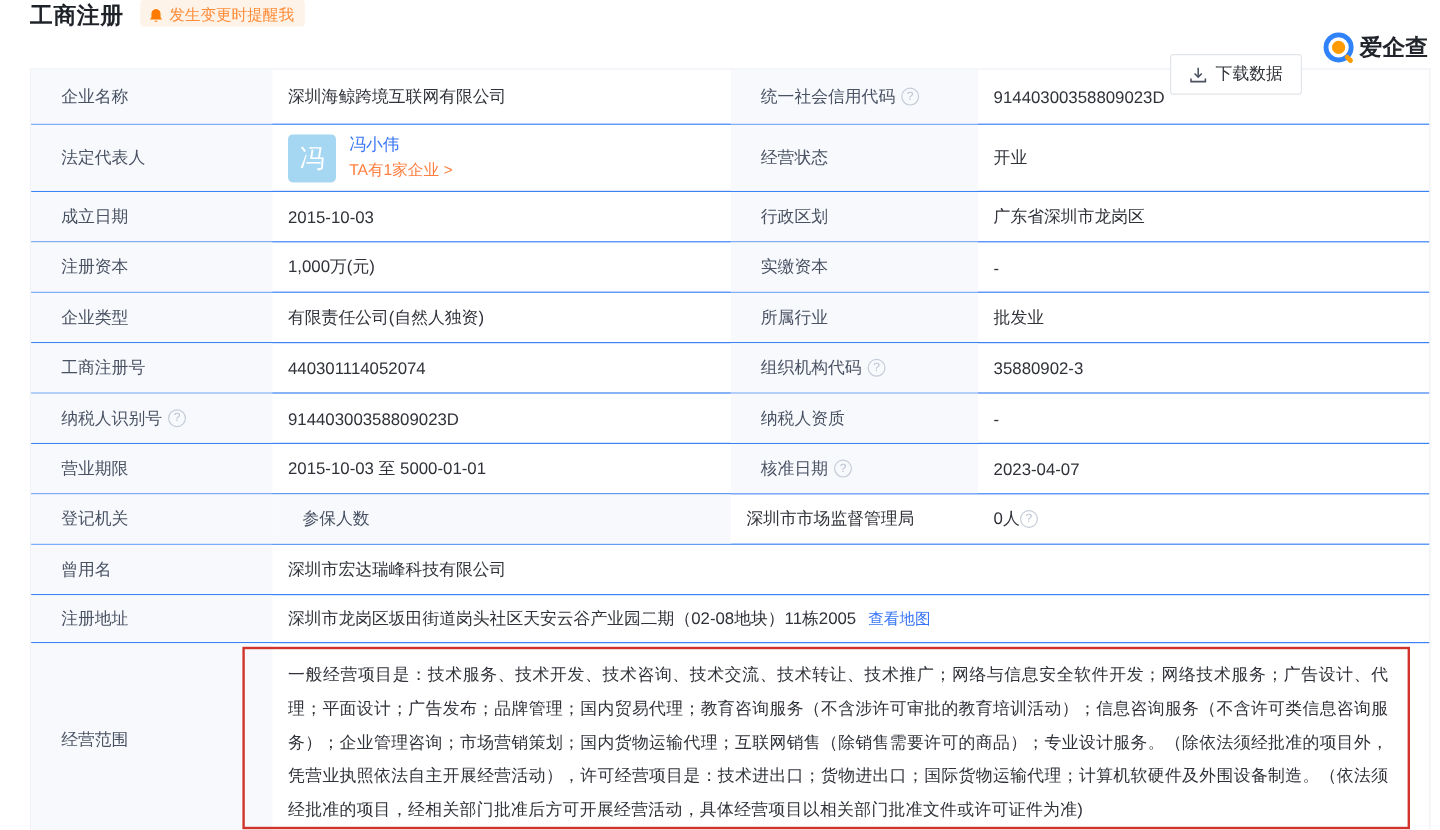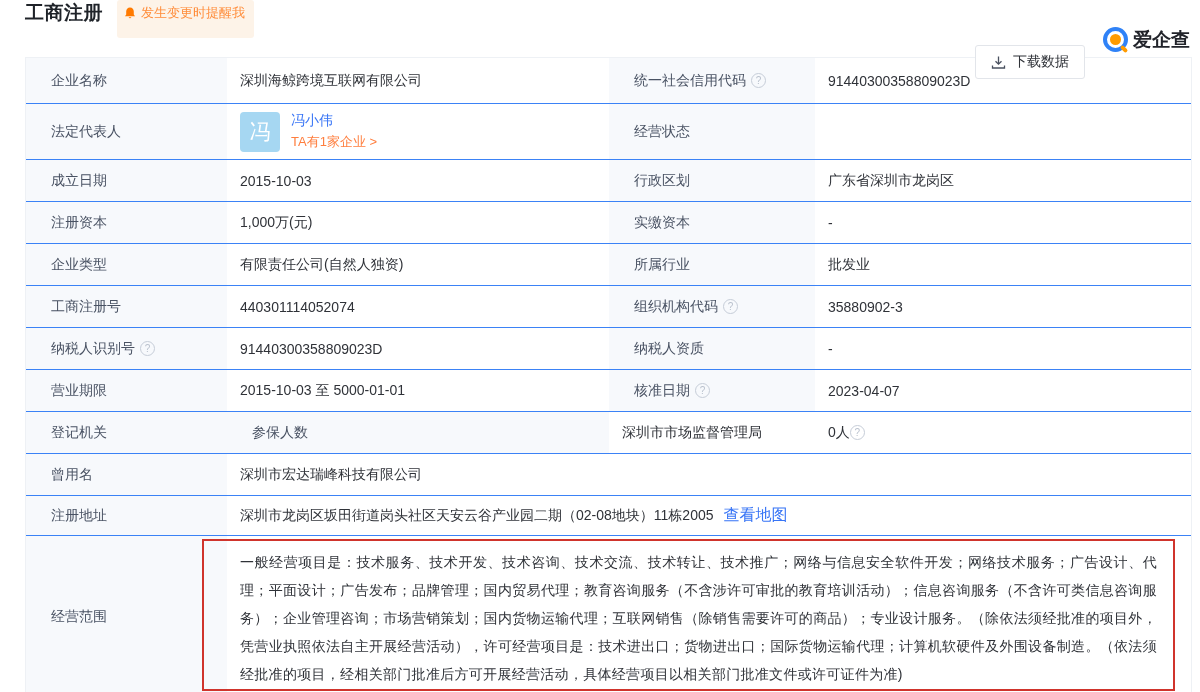--- a/index.html
+++ b/index.html
@@ -25,21 +25,21 @@
     letter-spacing: 0.5px;
   }
   .alert-badge {
     margin-left: 14px;
     display: inline-flex;
     align-items: center;
     gap: 5px;
     background: #fdf3e8;
     color: #ff8c39;
     font-size: 13px;
-    padding: 4px 9px 16px 7px;
+    padding: 4px 9px 0 7px;
     border-radius: 3px;
     cursor: pointer;
   }
   .header-right {
     margin-left: auto;
     display: flex;
     align-items: center;
     gap: 18px;
   }
   .download-btn {
@@ -232,20 +232,21 @@
         <span class="avatar">冯</span>
         <span class="rep-lines">
           <a class="link-blue">冯小伟</a>
           <a class="link-orange">TA有1家企业 &gt;</a>
         </span>
       </div>
     </div>
     <div class="cell label">
       <span>经营状态</span>
     </div>
+    <div class="cell value">开业</div>
   </div>
 
   <div class="row cols4 h-std">
     <div class="cell label">
       <span>成立日期</span>
     </div>
     <div class="cell value">2015-10-03</div>
     <div class="cell label">
       <span>行政区划</span>
     </div>
@@ -330,21 +331,21 @@
     </div>
     <div class="cell value">深圳市宏达瑞峰科技有限公司</div>
   </div>
 
   <div class="row cols2 h-addr">
     <div class="cell label">
       <span>注册地址</span>
     </div>
     <div class="cell value">
       <span>深圳市龙岗区坂田街道岗头社区天安云谷产业园二期（02-08地块）11栋2005</span>
-      <a class="link-blue" style="font-size:16px;">查看地图</a>
+      <a class="link-blue" style="font-size:13px;">查看地图</a>
     </div>
   </div>
 
   <div class="row cols2 h-scope">
     <div class="cell label">
       <span>经营范围</span>
     </div>
     <div>
       <span class="scope-value">一般经营项目是：技术服务、技术开发、技术咨询、技术交流、技术转让、技术推广；网络与信息安全软件开发；网络技术服务；广告设计、代理；平面设计；广告发布；品牌管理；国内贸易代理；教育咨询服务（不含涉许可审批的教育培训活动）；信息咨询服务（不含许可类信息咨询服务）；企业管理咨询；市场营销策划；国内货物运输代理；互联网销售（除销售需要许可的商品）；专业设计服务。（除依法须经批准的项目外，凭营业执照依法自主开展经营活动），许可经营项目是：技术进出口；货物进出口；国际货物运输代理；计算机软硬件及外围设备制造。（依法须经批准的项目，经相关部门批准后方可开展经营活动，具体经营项目以相关部门批准文件或许可证件为准)</span>
     </div>

